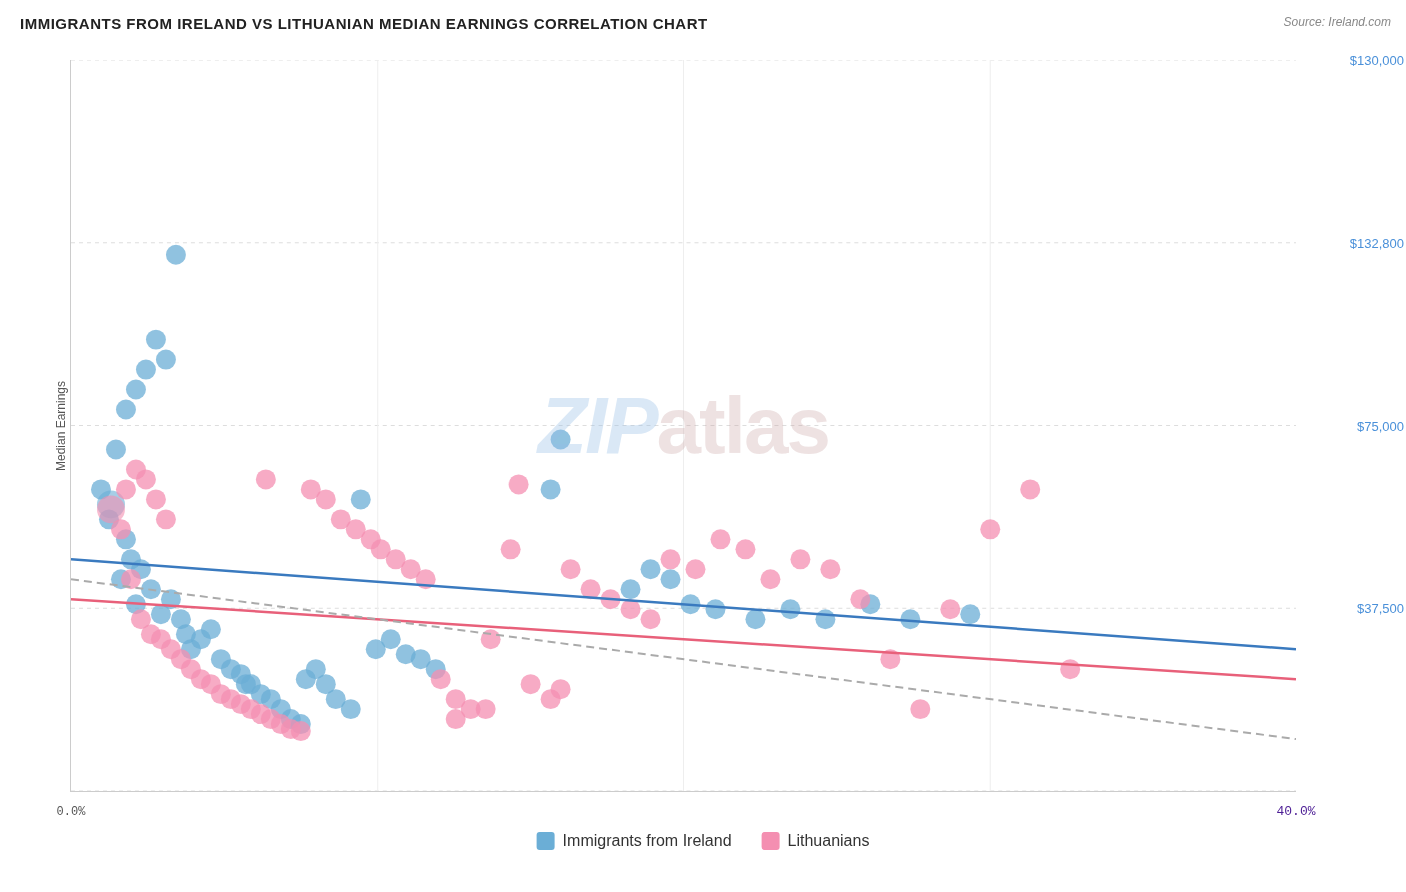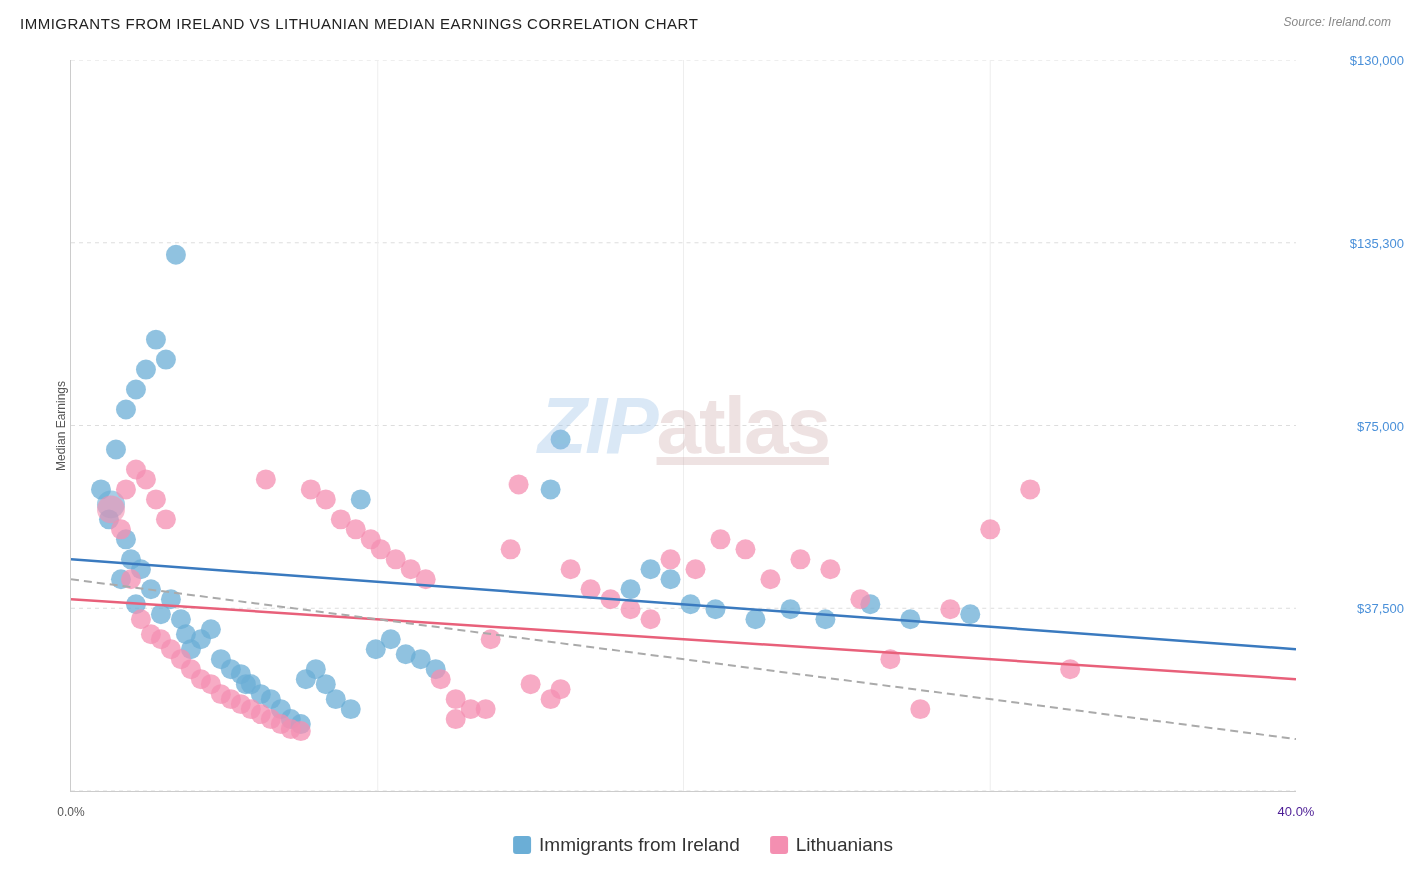--- a/index.html
+++ b/index.html
@@ -11,21 +11,21 @@
       overflow: hidden;
     }
     .chart-container {
       position: relative;
       width: 1406px;
       height: 892px;
       padding: 20px 10px 80px 60px;
     }
     .chart-title {
       font-size: 15px;
-      font-weight: normal;
+      font-weight: bold;
       color: #222;
       text-transform: uppercase;
       letter-spacing: 0.5px;
       position: absolute;
       top: 15px;
       left: 20px;
     }
     .source-label {
       position: absolute;
       top: 15px;
@@ -52,21 +52,21 @@
       transform: translate(-50%, -50%);
       font-size: 80px;
       font-weight: bold;
       color: rgba(180, 210, 240, 0.35);
       white-space: nowrap;
       pointer-events: none;
       z-index: 5;
       letter-spacing: -2px;
     }
     .watermark span.zip { color: rgba(150, 190, 230, 0.35); font-style: italic; }
-    .watermark span.atlas { color: rgba(200, 160, 160, 0.30); text-decoration: underline; }
+    .watermark span.atlas { color: rgba(200, 160, 160, 0.30); }
     
     .y-label {
       position: absolute;
       right: -105px;
       font-size: 12px;
       color: #4a90d9;
       transform: translateY(-50%);
       white-space: nowrap;
     }
     
@@ -79,20 +79,21 @@
       color: #555;
       white-space: nowrap;
     }
     
     .x-label {
       position: absolute;
       bottom: -25px;
       font-size: 12px;
       color: #555;
       transform: translateX(-50%);
+      font-family: Liberation Mono, monospace;
     }
     
     .legend {
       position: absolute;
       top: 65px;
       left: 430px;
       background: rgba(255,255,255,0.9);
       border: 1px solid #ccc;
       padding: 8px 15px;
       font-size: 13px;
@@ -105,27 +106,27 @@
     .legend-swatch {
       width: 16px;
       height: 16px;
       border-radius: 3px;
       margin-right: 8px;
       flex-shrink: 0;
     }
     
     .bottom-legend {
       position: absolute;
-      bottom: 36px;
+      bottom: 42px;
       left: 50%;
       transform: translateX(-50%);
       display: flex;
       align-items: center;
       gap: 30px;
-      font-size: 19px;
+      font-size: 16px;
       color: #333;
     }
     .bottom-legend-item {
       display: flex;
       align-items: center;
       gap: 8px;
     }
     .bottom-swatch {
       width: 18px;
       height: 18px;
@@ -305,21 +306,21 @@
 
       <line x1="0" y1="500" x2="1226" y2="590" stroke="#3a7abf" stroke-width="2.5"></line>
 
       <line x1="0" y1="540" x2="1226" y2="620" stroke="#e8607a" stroke-width="2.5"></line>
 
       <line x1="0" y1="520" x2="1226" y2="680" stroke="#aaa" stroke-width="2" stroke-dasharray="8,5"></line>
 
     </svg>
 
     <div class="y-label" style="top:0%; right:-108px; color:#4a90d9; font-size:13px;">$130,000</div>
-    <div class="y-label" style="top:25%; right:-108px; color:#4a90d9; font-size:13px;">$135,300</div>
+    <div class="y-label" style="top:25%; right:-108px; color:#4a90d9; font-size:13px;">$132,800</div>
     <div class="y-label" style="top:50%; right:-108px; color:#4a90d9; font-size:13px;">$75,000</div>
     <div class="y-label" style="top:75%; right:-108px; color:#4a90d9; font-size:13px;margin-left:16px;">$37,500</div>
 
     <div class="x-label" style="left:0%; bottom:-28px; color:#555; font-size:12px;">0.0%</div>
     <div class="x-label" style="left:100%; bottom:-28px; color:#4c1d95; font-size:13px;">40.0%</div>
 
   </div>
 
   <div class="bottom-legend">
     <div class="bottom-legend-item">

